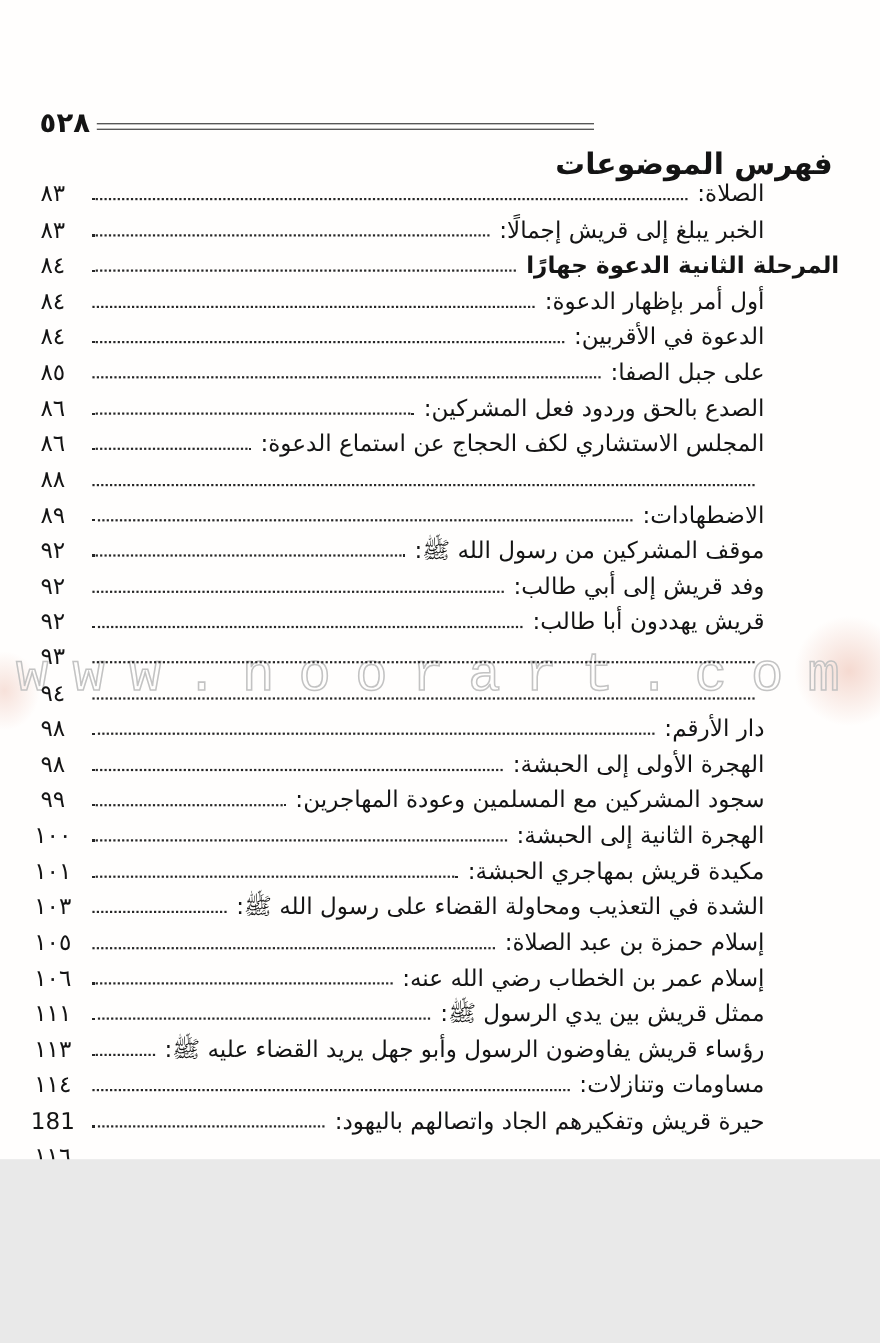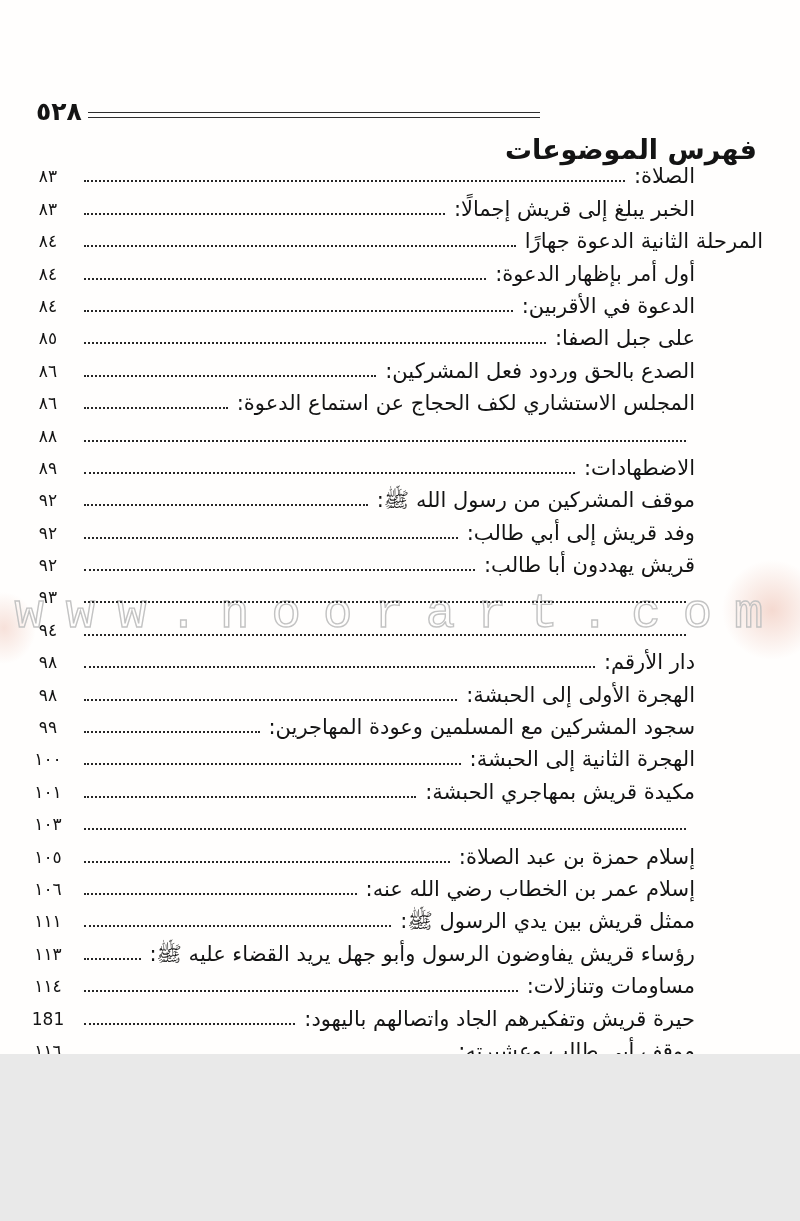--- a/index.html
+++ b/index.html
@@ -67,32 +67,32 @@
     z-index:2;
   }
   .row {
     display:flex; align-items:flex-end;
     height:32.4px;
   }
   .row .t {
     white-space:nowrap;
     font-size:21px; line-height:28px;
   }
-  .row.chapter .t, .row.section .t { font-weight:normal; }
+  .row.chapter .t, .row.section .t { font-weight:bold; }
   .row.topic   { padding-right:68px; }
   .row.section { padding-right:50px; }
   .row.chapter { padding-right:0; }
   .leader {
     flex:1 1 auto; min-width:12px;
     border-bottom:2px dotted #262626;
     margin:0 9px 8px 8px;
   }
   .pg {
     flex:0 0 56px;
-    font-size:17px; line-height:28px;
+    font-size:21px; line-height:28px;
     text-align:center;
   }
 </style>
 </head>
 <body>
 
 <div class="page">
 
   <div class="smudge-l"></div>
   <div class="smudge-r"></div>
@@ -217,20 +217,21 @@
     <span class="pg">١٠٠</span>
   </div>
 
   <div class="row topic">
     <span class="t">مكيدة قريش بمهاجري الحبشة:</span>
     <span class="leader"></span>
     <span class="pg">١٠١</span>
   </div>
 
   <div class="row topic">
+    <span class="t">الشدة في التعذيب ومحاولة القضاء على رسول الله ﷺ:</span>
     <span class="leader"></span>
     <span class="pg">١٠٣</span>
   </div>
 
   <div class="row topic">
     <span class="t">إسلام حمزة بن عبد الصلاة:</span>
     <span class="leader"></span>
     <span class="pg">١٠٥</span>
   </div>
 
@@ -258,21 +259,20 @@
     <span class="pg">١١٤</span>
   </div>
 
   <div class="row topic">
     <span class="t">حيرة قريش وتفكيرهم الجاد واتصالهم باليهود:</span>
     <span class="leader"></span>
     <span class="pg">181</span>
   </div>
 
   <div class="row topic">
-    <span class="t">موقف أبي طالب وعشيرته:</span>
     <span class="leader"></span>
     <span class="pg">١١٦</span>
   </div>
 
   <div class="row section">
     <span class="leader"></span>
     <span class="pg">١١٧</span>
   </div>
 
   <div class="row topic">

